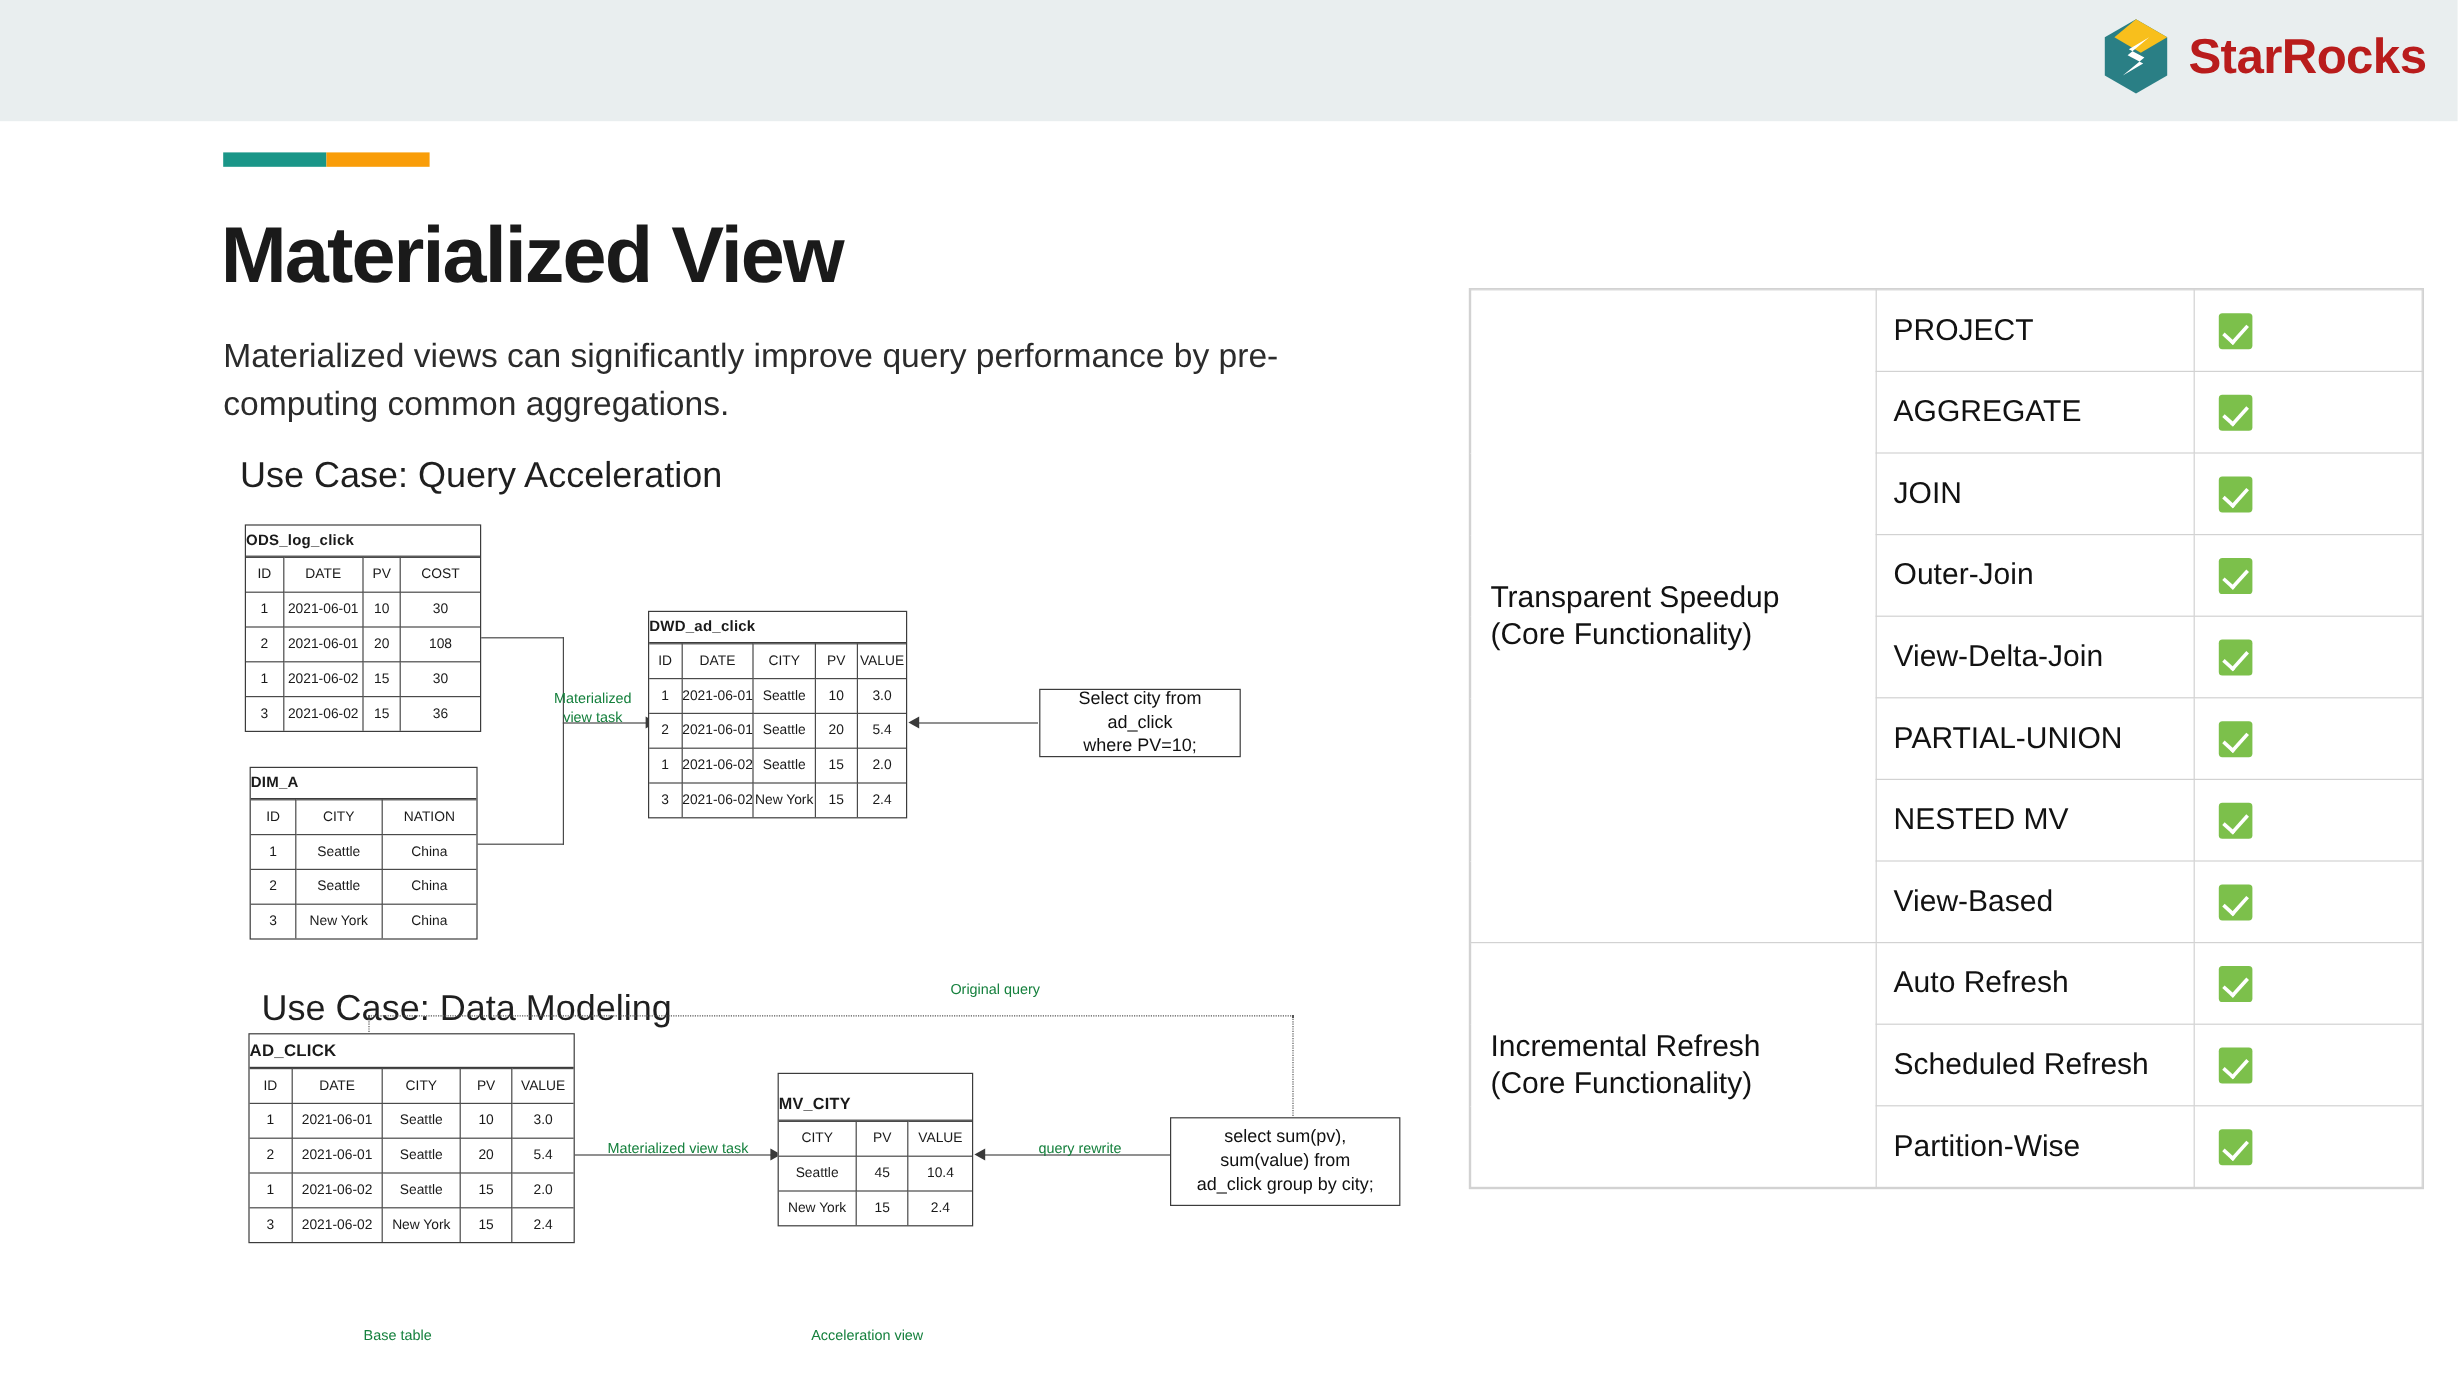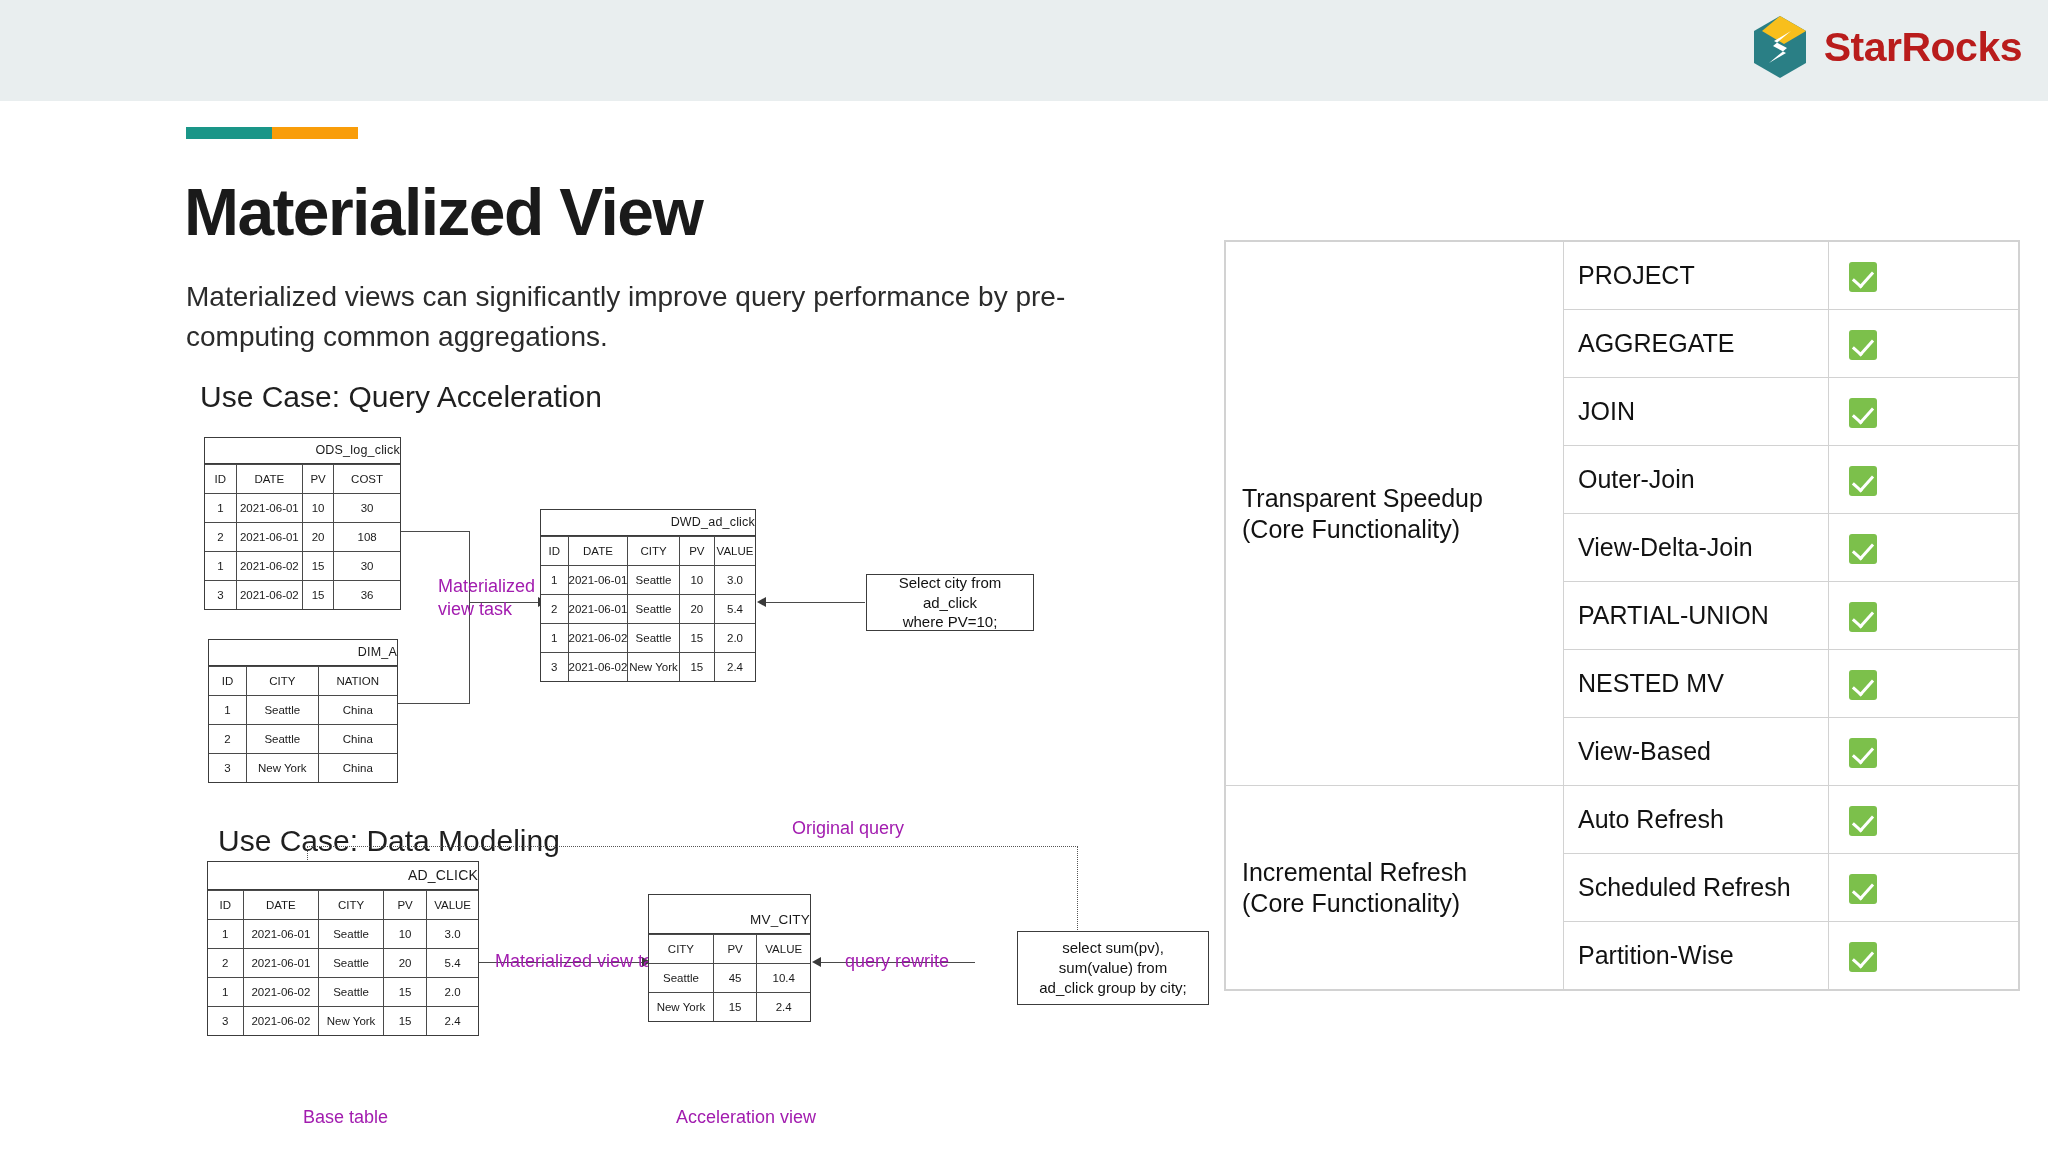--- a/index.html
+++ b/index.html
@@ -81,22 +81,22 @@
   .dtable {
     position: absolute;
     border: 1.4px solid #3c3c3c;
     background: #ffffff;
     border-collapse: collapse;
     font-size: 11.5px;
     color: #1a1a1a;
     box-sizing: border-box;
   }
   .dtable .dt-title {
-    text-align: right;
-    font-weight: 400;
+    text-align: left;
+    font-weight: 700;
     font-size: 12.5px;
     border-bottom: 1.4px solid #3c3c3c;
     padding: 5px 0 6px;
     letter-spacing: 0.2px;
   }
   .dtable table {
     border-collapse: collapse;
     width: 100%;
   }
   .dtable td, .dtable th {
@@ -124,24 +124,25 @@
     line-height: 1.32;
     display: flex;
     align-items: center;
     justify-content: center;
     padding: 6px 8px;
     box-sizing: border-box;
   }
 
   .dlabel {
     position: absolute;
-    font-size: 18px;
-    color: #a21caf;
+    font-size: 12px;
+    color: #15803d;
     white-space: nowrap;
     line-height: 1.3;
+    text-align: center;
   }
 
   .hline { position: absolute; background: #4a4a4a; height: 1.3px; }
   .vline { position: absolute; background: #4a4a4a; width: 1.3px; }
   .arrow-r, .arrow-l, .arrow-d {
     position: absolute;
     width: 0; height: 0;
   }
   .arrow-r {
     border-top: 5px solid transparent;
@@ -456,21 +457,21 @@
             <td>2.4</td>
           </tr>
         </tbody>
     </table>
   </div>
 
   <div class="hline" style="left:815px; top:962px; width:160px;"></div>
   <div class="arrow-l" style="left:812px; top:957px;"></div>
   <div class="dlabel" style="left:845px; top:950px; width:110px;">query rewrite</div>
 
-  <div class="sqlbox" style="left:975px; top:931px; width:192px; height:74px;margin-left:42px;">
+  <div class="sqlbox" style="left:975px; top:931px; width:192px; height:74px;">
     <div>
       <span>select sum(pv),</span><br>
       <span>sum(value) from</span><br>
       <span>ad_click group by city;</span>
     </div>
   </div>
 
   <div class="dlabel" style="left:303px; top:1106px;">Base table</div>
   <div class="dlabel" style="left:676px; top:1106px;">Acceleration  view</div>
 </div>

